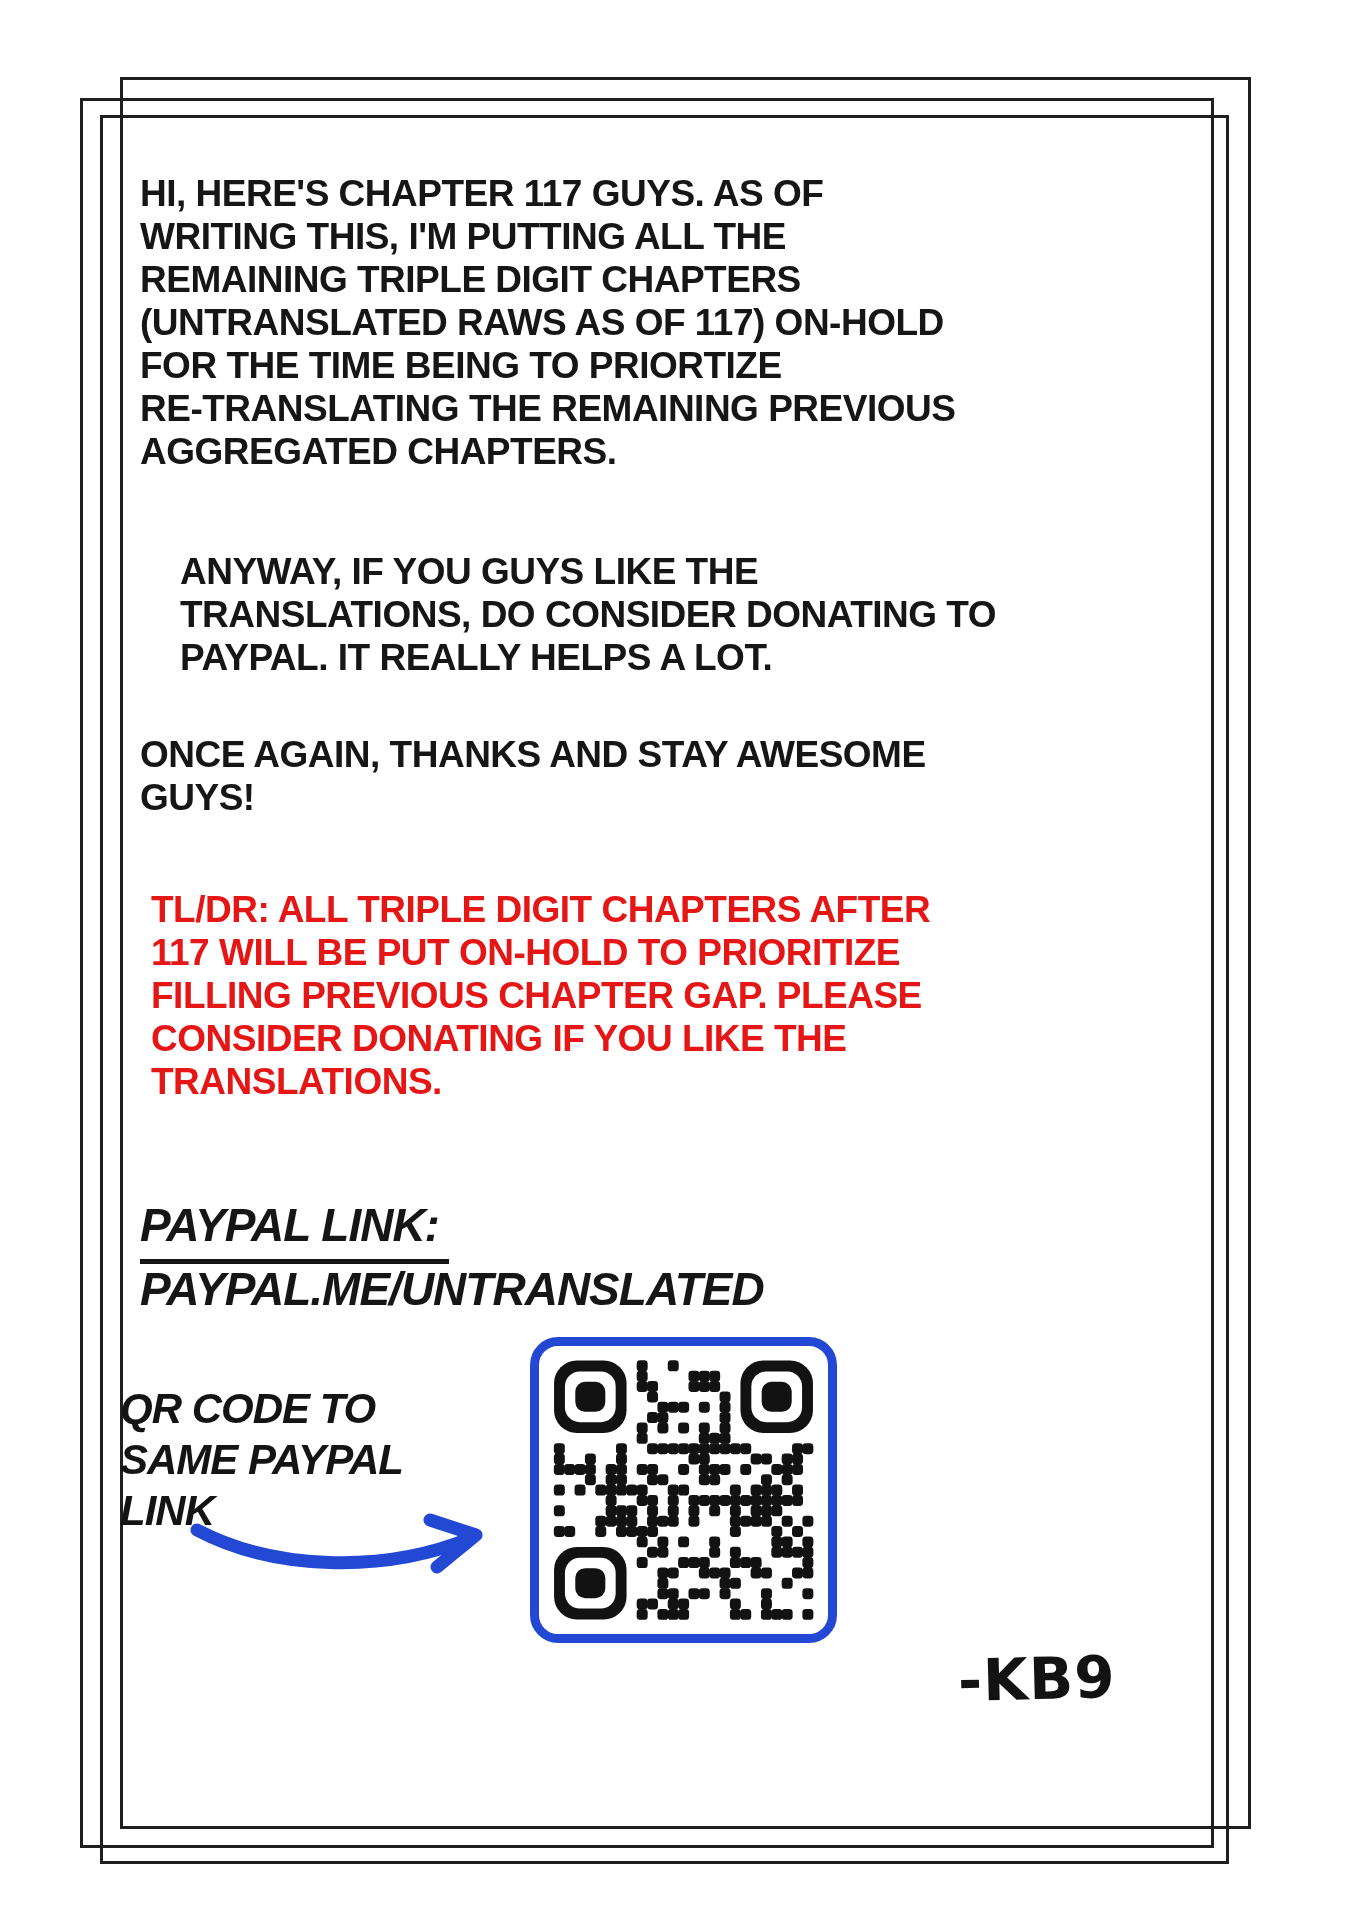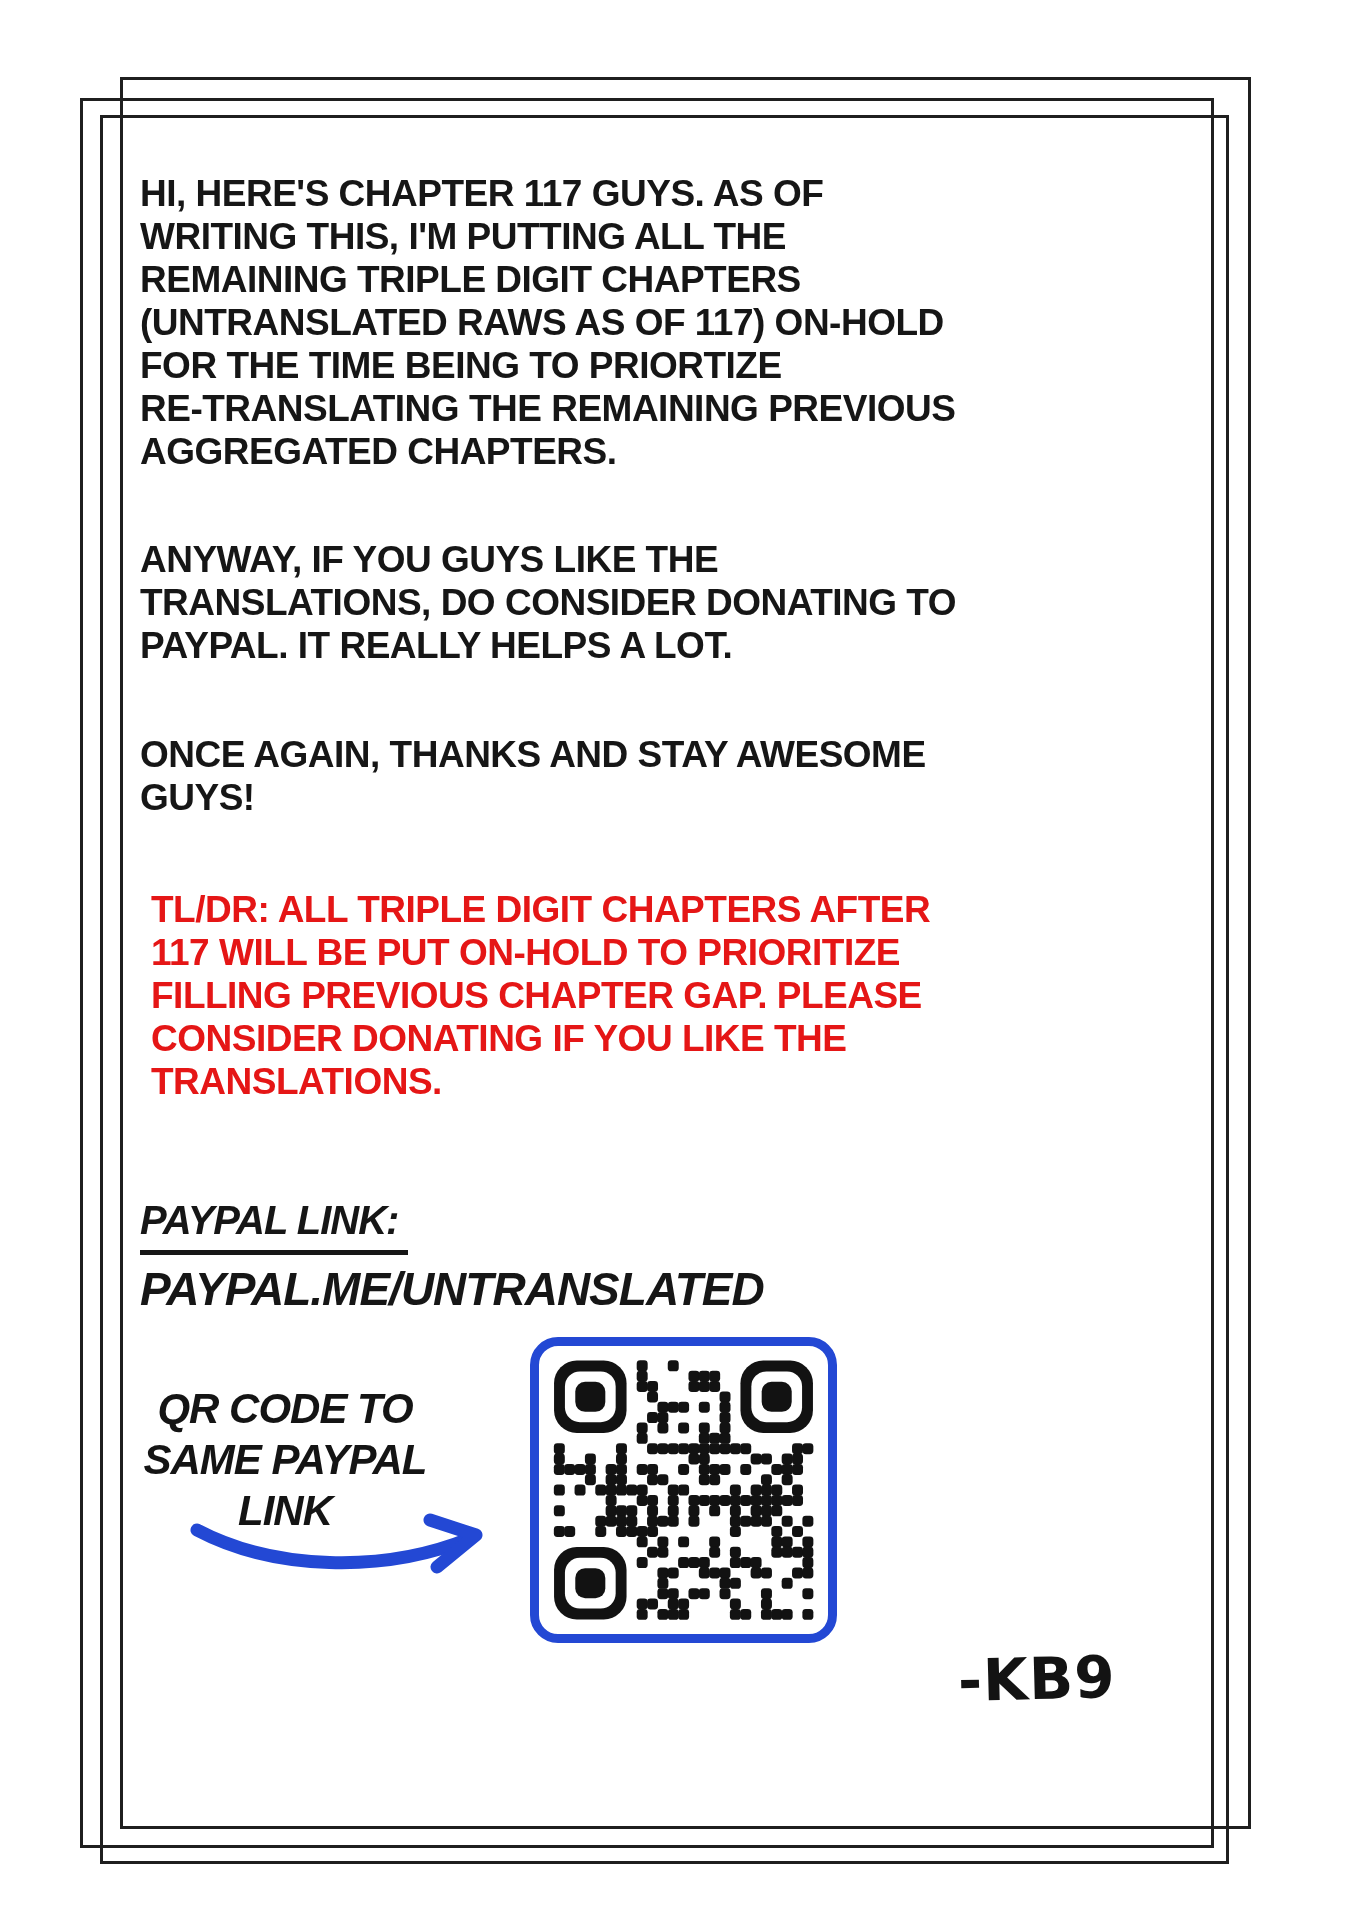--- a/index.html
+++ b/index.html
@@ -12,38 +12,38 @@
   #frameA{left:120px;top:77px;width:1131px;height:1752px;}
   #frameB{left:80px;top:98px;width:1134px;height:1750px;}
   #frameC{left:100px;top:115px;width:1129px;height:1749px;}
 
   .para{
     position:absolute;left:140px;width:880px;
     font-size:37px;font-weight:bold;line-height:43px;
     letter-spacing:-0.5px;white-space:pre-line;color:#161616;
   }
   #p1{top:172px;}
-  #p2{top:538px;}
+  #p2{top:550px;margin-left:40px;}
   #p3{top:733px;}
   #tldr{top:888px;color:#e51616;margin-left:11px;}
 
   #paypal-heading{
     position:absolute;left:140px;top:1198px;
-    font-size:40px;font-weight:bold;font-style:italic;
+    font-size:46px;font-weight:bold;font-style:italic;
     letter-spacing:-1px;
     display:inline-block;border-bottom:5px solid #161616;padding-bottom:7px;padding-right:10px;
   }
   #paypal-url{
     position:absolute;left:140px;top:1262px;
     font-size:46px;font-weight:bold;font-style:italic;letter-spacing:-1px;
   }
 
   #qr-caption{
     position:absolute;left:120px;top:1383px;width:330px;
-    text-align:center;font-size:42px;font-weight:bold;font-style:italic;
+    font-size:42px;font-weight:bold;font-style:italic;
     line-height:51px;letter-spacing:-1px;white-space:pre-line;color:#141414;
   }
 
   #arrow{position:absolute;left:183px;top:1512px;width:310px;height:80px;}
 
   #qr-box{
     position:absolute;left:530px;top:1337px;width:307px;height:306px;
     box-sizing:border-box;border:9px solid #2348d4;border-radius:28px;
     background:#ffffff;padding:13px;
   }

